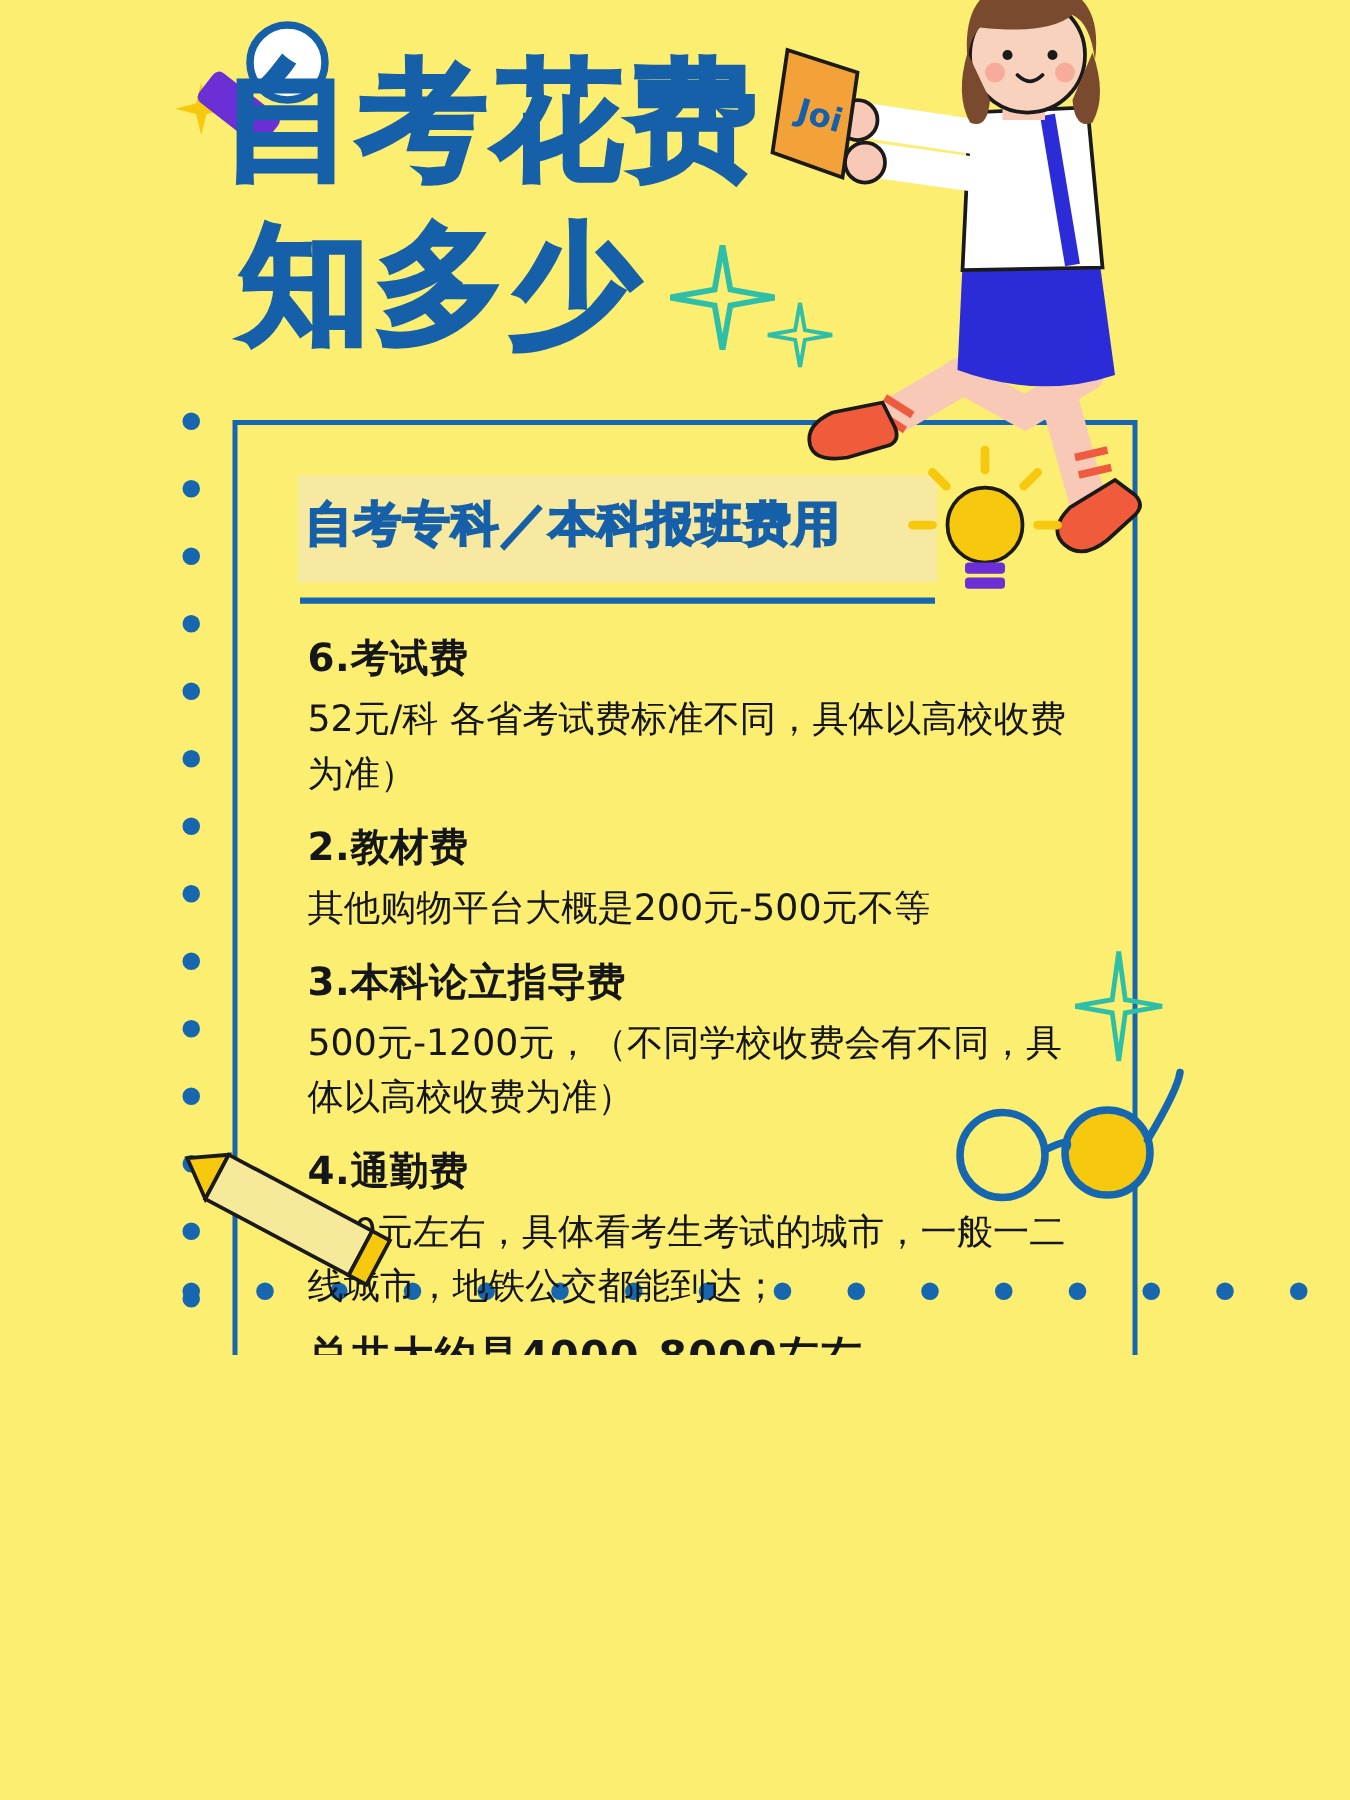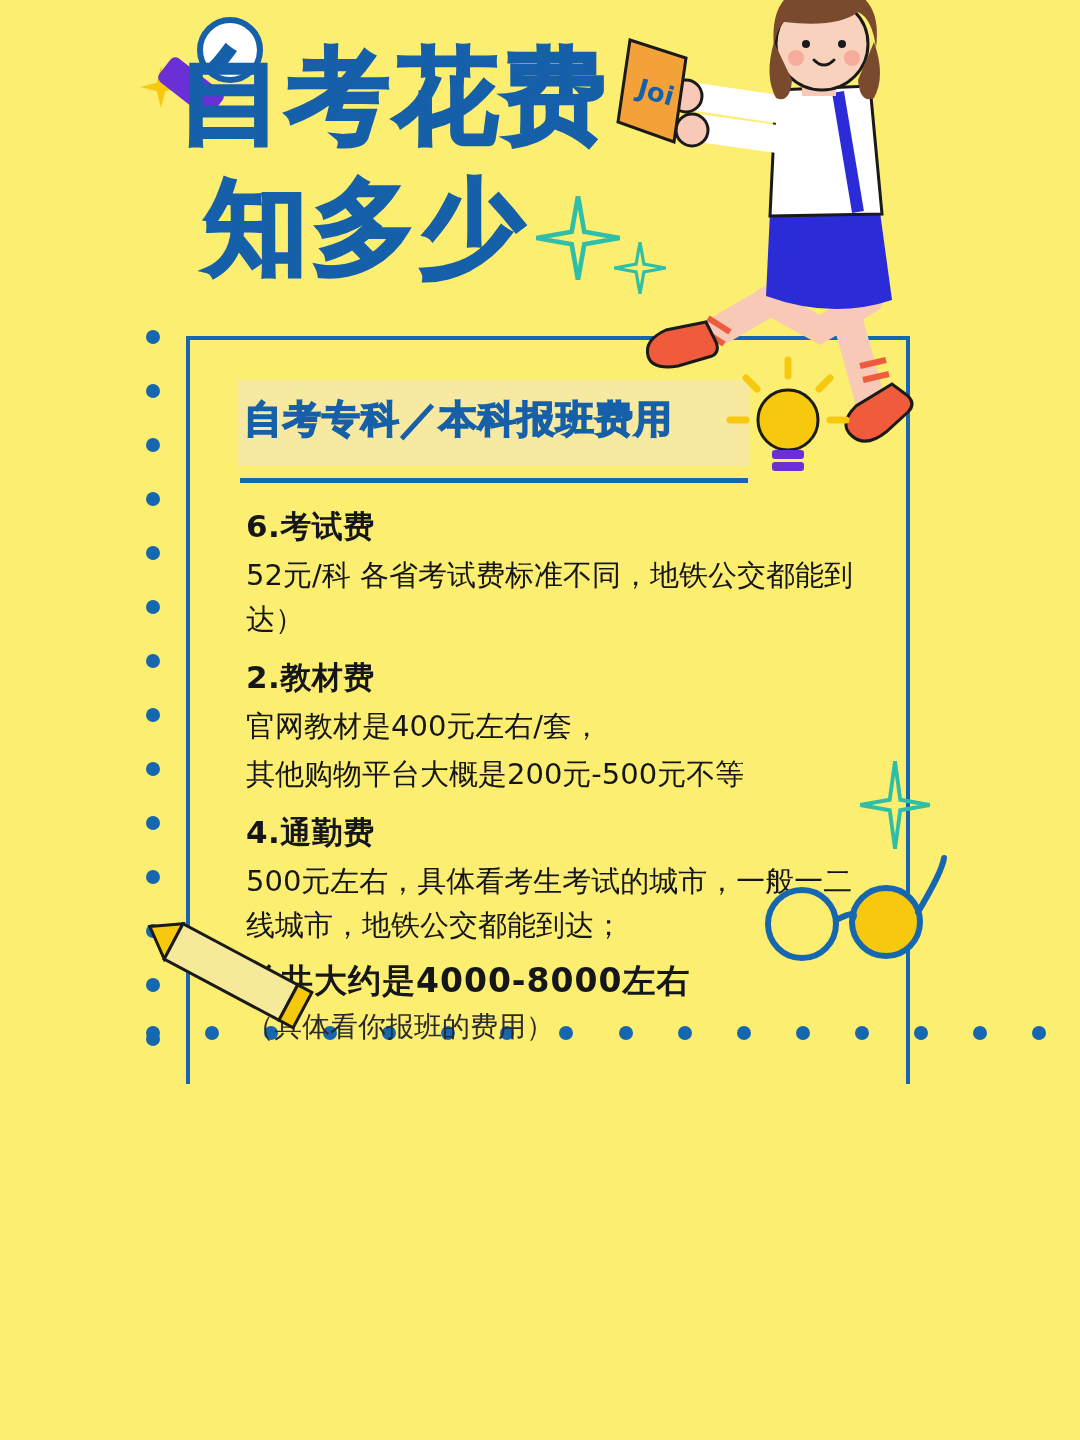--- a/index.html
+++ b/index.html
@@ -64,21 +64,21 @@
     letter-spacing: 4px;
     -webkit-text-stroke: 3px #1560A8;
     line-height: 1.05;
   }
   .headline .line1 {
     font-size: 104px;
   }
   .headline .line2 {
     font-size: 104px;
     margin-top: 22px;
-    margin-left: 26px;
+    margin-left: 14px;
   }
 
   
   .magnifier {
     position: absolute;
     left: 150px;
     top: 14px;
     width: 130px;
     height: 130px;
     z-index: 5;
@@ -364,29 +364,32 @@
         <circle cx="70" cy="68" r="30" fill="#F6C90E" stroke="#1a1a1a" stroke-width="3"></circle>
         <rect x="54" y="98" width="32" height="9" rx="3" fill="#6B2FD6"></rect>
         <rect x="54" y="110" width="32" height="9" rx="3" fill="#6B2FD6"></rect>
       </svg>
     </div>
 
     <div class="content">
 
       <div class="item">
         <div class="item-head">6.考试费</div>
-        <div class="item-body">52元/科 各省考试费标准不同，地铁公交都能到达）</div>
+        <div class="item-body">52元/科 各省考试费标准不同，具体以高校收费为准）</div>
       </div>
 
       <div class="item">
         <div class="item-head">2.教材费</div>
-        <div class="item-body">官网教材是400元左右/套，</div>
         <div class="item-body">其他购物平台大概是200元-500元不等</div>
       </div>
 
+      <div class="item">
+        <div class="item-head">3.本科论立指导费</div>
+        <div class="item-body">500元-1200元，（不同学校收费会有不同，具体以高校收费为准）</div>
+      </div>
 
       <div class="item">
         <div class="item-head">4.通勤费</div>
         <div class="item-body">500元左右，具体看考生考试的城市，一般一二线城市，地铁公交都能到达；</div>
       </div>
 
 
       <div class="total">总共大约是4000-8000左右</div>
       <div class="note">（具体看你报班的费用）</div>
     </div>

